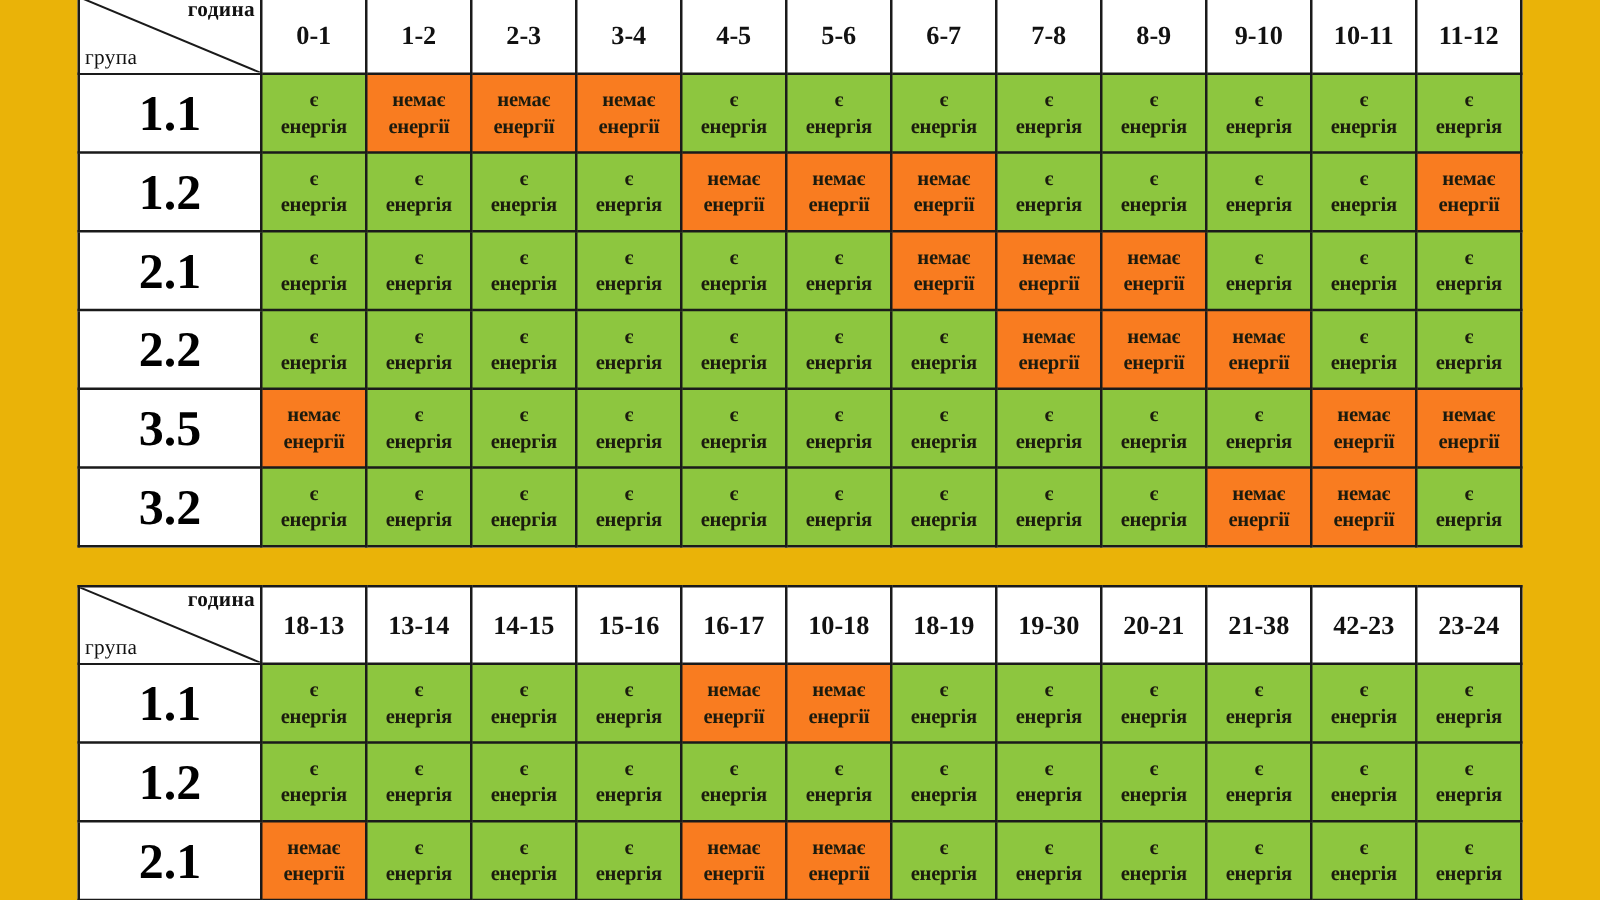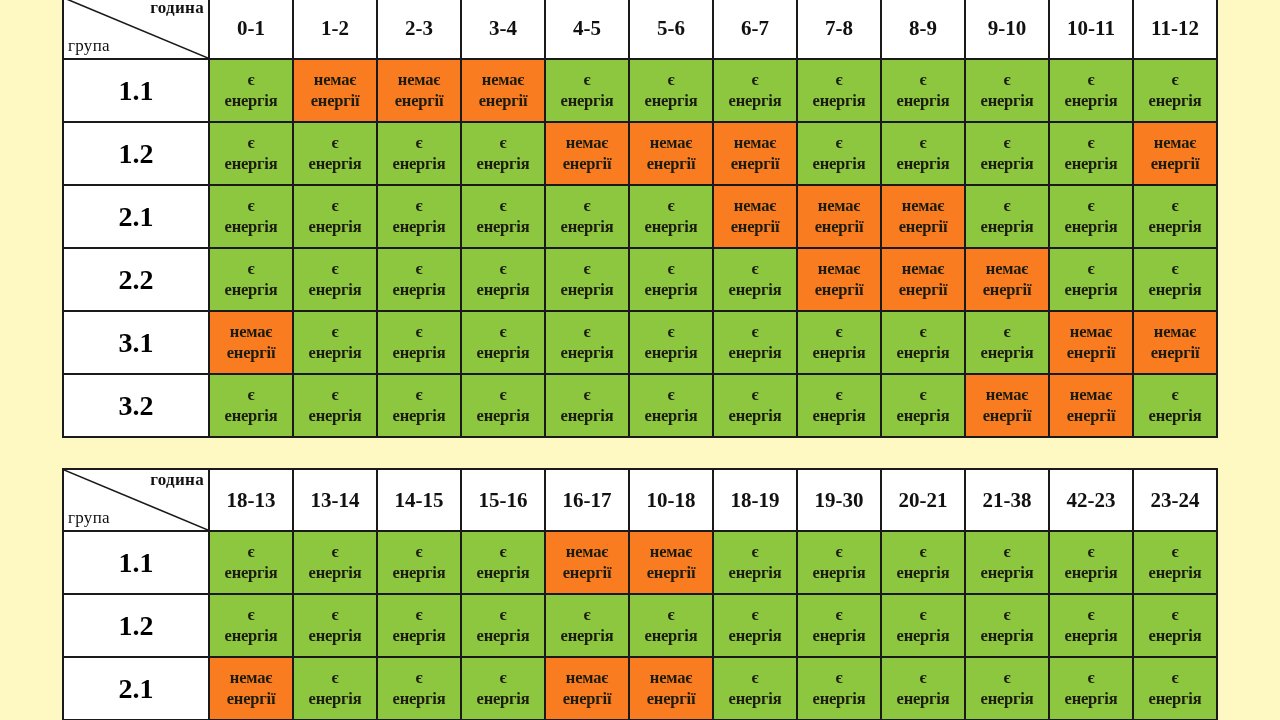--- a/index.html
+++ b/index.html
@@ -10,21 +10,21 @@
     width: 1280px;
     height: 720px;
     overflow: hidden;
     font-family: "Liberation Serif", "DejaVu Serif", serif;
   }
 
   .page {
     position: relative;
     width: 1280px;
     height: 720px;
-    background: #fef9c3;
+    background: #eab308;
   }
 
   .sched-table {
     position: absolute;
     left: 62px;
     border-collapse: collapse;
     table-layout: fixed;
     width: 1154px;
     background: #ffffff;
   }
@@ -83,21 +83,21 @@
     font-size: 21px;
     font-weight: bold;
     color: #111111;
     background: #ffffff;
     font-family: "Liberation Serif", "DejaVu Serif", serif;
   }
 
   td.group-cell {
     width: 146px;
     height: 63px;
-    font-size: 28px;
+    font-size: 40px;
     font-weight: bold;
     color: #000000;
     background: #ffffff;
     line-height: 1;
   }
 
   td.slot {
     height: 63px;
     font-size: 16.5px;
     font-weight: bold;
@@ -340,21 +340,21 @@
             <td class="slot on">
               <span class="l1">є</span>
               <span class="l2">енергія</span>
             </td>
             <td class="slot on">
               <span class="l1">є</span>
               <span class="l2">енергія</span>
             </td>
           </tr>
           <tr>
-            <td class="group-cell">3.1</td>
+            <td class="group-cell">3.5</td>
             <td class="slot off">
               <span class="l1">немає</span>
               <span class="l2">енергії</span>
             </td>
             <td class="slot on">
               <span class="l1">є</span>
               <span class="l2">енергія</span>
             </td>
             <td class="slot on">
               <span class="l1">є</span>

